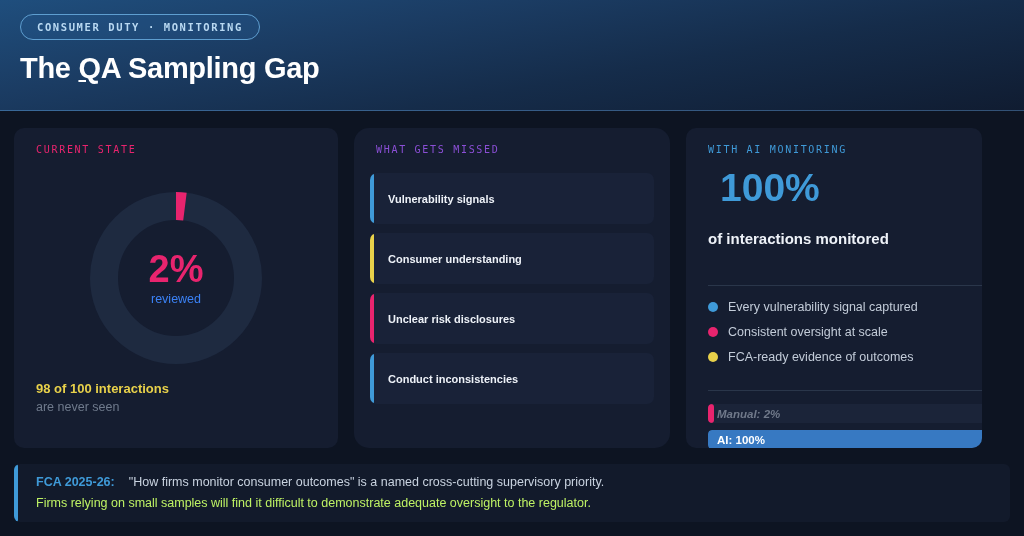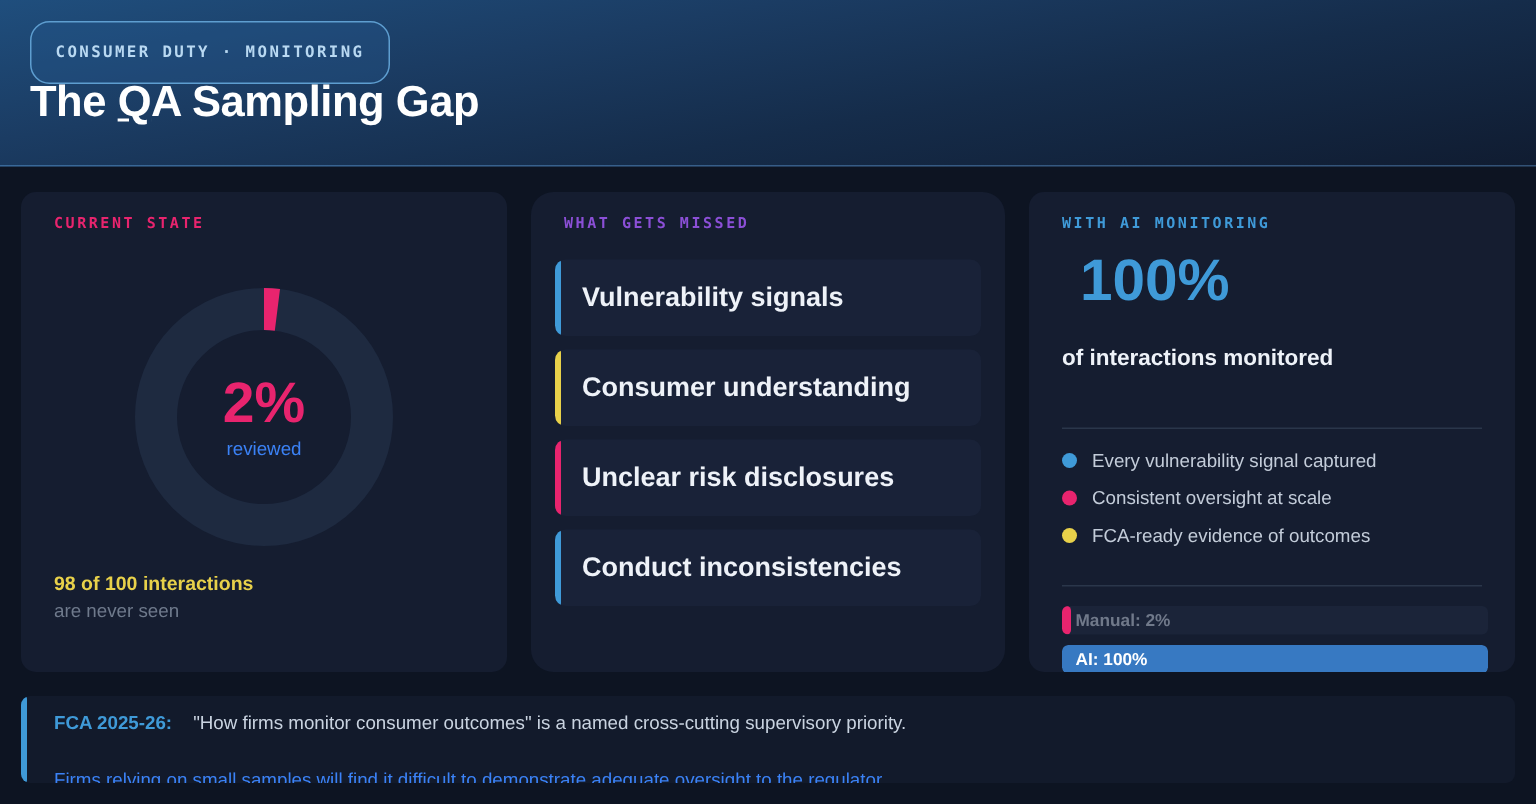--- a/index.html
+++ b/index.html
@@ -33,21 +33,21 @@
     background: linear-gradient(170deg, #1f4e7d 0%, #1b3c63 32%, #152c4a 62%, #101c31 100%);
     border-bottom: 1px solid #2c4straight;
     border-bottom: 1px solid #2b4straight;
   }
   .header { border-bottom: 1px solid #2a4straight; }
   .header { border-bottom: 1px solid rgba(120,170,220,0.30); }
 
   .badge {
     position: absolute;
     left: 20px; top: 14px;
-    height: 42px;
+    height: 26px;
     padding: 0 16px;
     display: flex;
     align-items: center;
     border: 1px solid #5e9ed0;
     border-radius: 13px;
     background: rgba(40,95,150,0.28);
   }
   .badge-text {
     font-family: "DejaVu Sans Mono", monospace;
     font-size: 10.5px;
@@ -78,29 +78,29 @@
     gap: 16px;
   }
   .panel {
     background: #151d30;
     border-radius: 10px;
     position: relative;
     overflow: hidden;
   }
   .panel-left   { width: 324px; }
   .panel-mid    { width: 316px; border-radius: 15px; }
-  .panel-right  { width: 324px; }
+  .panel-right  { width: 296px; }
 
   .sect-label {
     position: absolute;
     left: 22px; top: 16px;
     font-family: "DejaVu Sans Mono", monospace;
     font-size: 10px;
     letter-spacing: 1.7px;
-    font-weight: 700;
+    font-weight: 400;
     white-space: nowrap;
   }
   .lbl-pink   { color: #e8246e; }
   .lbl-purple { color: #8b4fd6; }
   .lbl-blue   { color: #3f9ad8; }
 
   
   .donut-wrap {
     position: absolute;
     left: 0; top: 52px;
@@ -172,21 +172,21 @@
   }
   .miss-bar {
     position: absolute;
     left: 0; top: 0;
     width: 4px;
     height: 100%;
     border-radius: 3px;
   }
   .miss-text {
     margin-left: 18px;
-    font-size: 18px;
+    font-size: 11px;
     font-weight: 700;
     color: #eef2f8;
     white-space: nowrap;
   }
 
   
   .big-pct {
     position: absolute;
     left: 34px; top: 40px;
     font-size: 39px;
@@ -260,21 +260,21 @@
     border-radius: 4px;
   }
   .cmp-label {
     position: relative;
     margin-left: 9px;
     font-size: 11.5px;
     font-weight: 700;
     white-space: nowrap;
   }
   .cmp-manual .cmp-fill { background: #e8246e; }
-  .cmp-manual .cmp-label { color: #70798a; }
+  .cmp-manual .cmp-label { color: #70798a; font-style: italic; }
   .cmp-ai .cmp-fill { background: #3779c2; }
   .cmp-ai .cmp-label { color: #ffffff; }
 
   
   .footer {
     position: absolute;
     left: 14px; top: 464px;
     width: 996px;
     height: 58px;
     background: #121a2b;
@@ -295,23 +295,23 @@
     white-space: nowrap;
   }
   .footer-ref {
     color: #3f9ad8;
     font-weight: 700;
     margin-right: 14px;
   }
   .footer-quote { color: #c9d3e0; }
   .footer-line2 {
     position: absolute;
-    left: 22px; top: 49px;
+    left: 22px; top: 32px;
     font-size: 12.5px;
-    color: #3b82f6;
+    color: #bef264;
     white-space: nowrap;
   }
 </style>
 </head>
 <body>
 
 <div class="page">
 
   <div class="header">
     <div class="badge">

